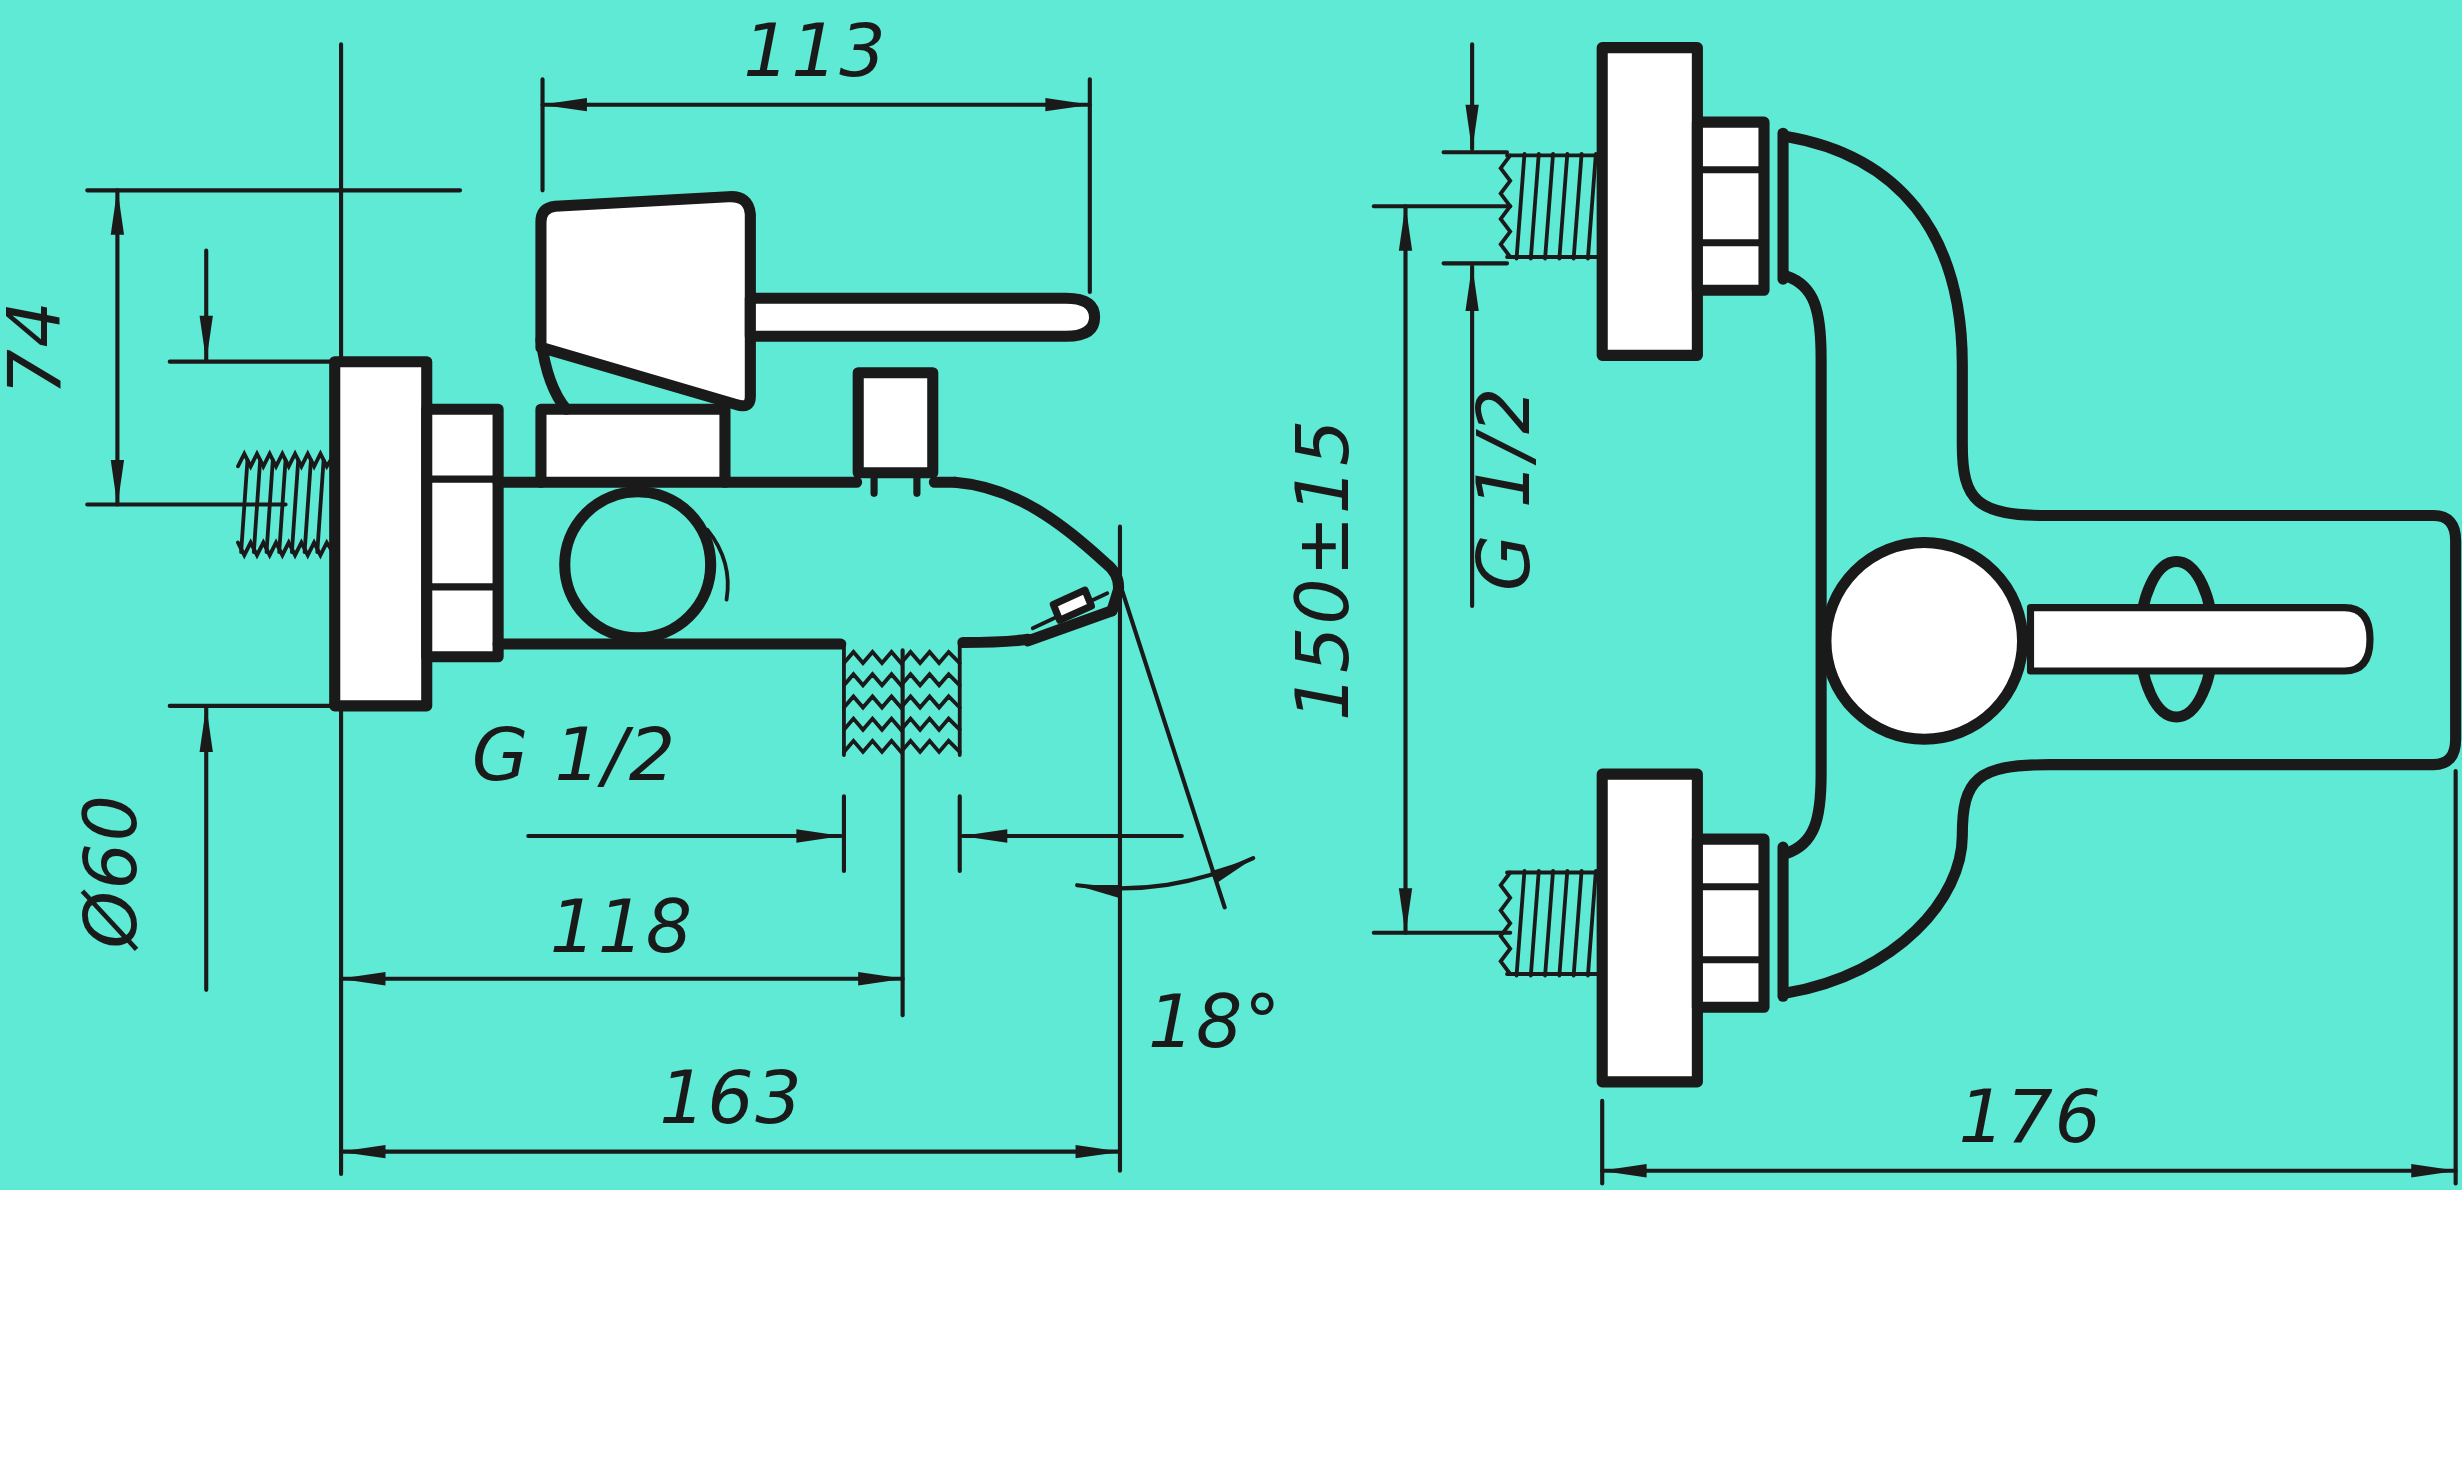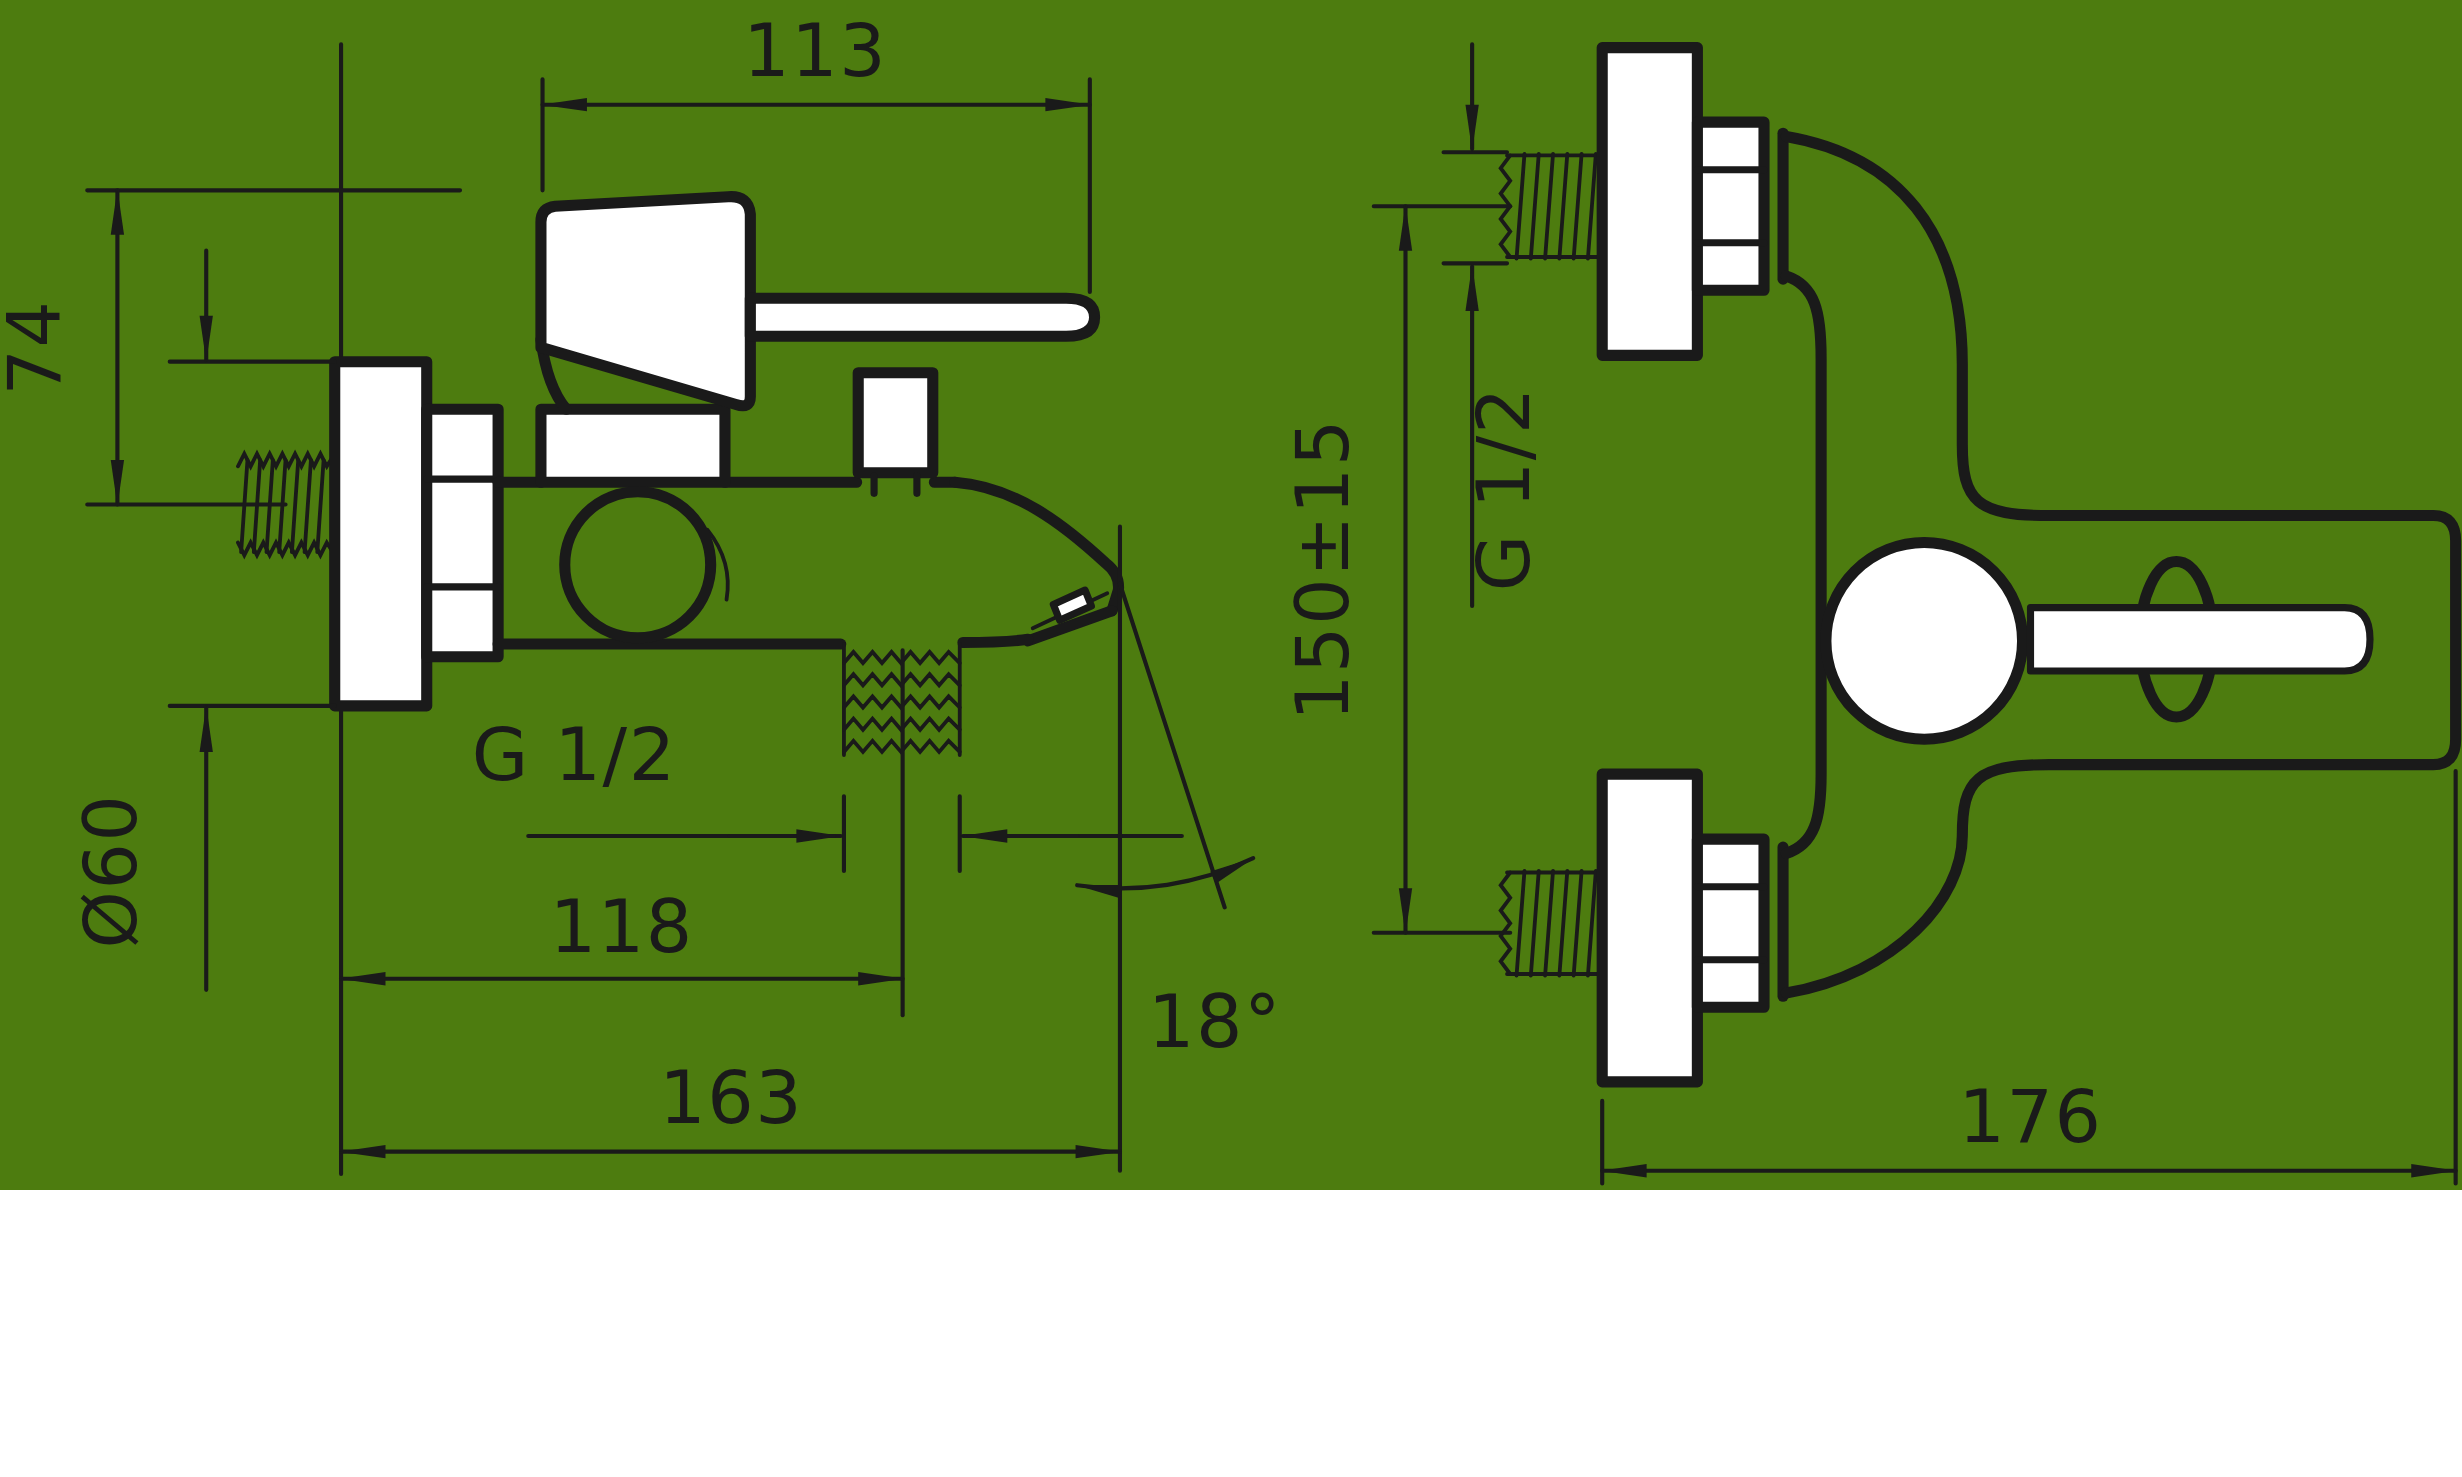--- a/index.html
+++ b/index.html
@@ -2,21 +2,22 @@
 <html style="font-size:7.9px"><head>
 <meta charset="utf-8">
 <style>
   html, body {
     margin: 0;
     padding: 0;
     background: #ffffff;
   }
   .sheet {
     width: 100%;
-    background: #4d7c0f;
+    background: #5eead4;
+    font-style: italic;
   }
   svg { display: block; width: 100%; height: auto; }
   text {
     font-family: "DejaVu Sans", "Liberation Sans", sans-serif;
     font-weight: 400;
     fill: #1a1a1a;
   }
   .dim-text  { font-size: 46px; letter-spacing: 1px; }
   .thick { stroke: #1a1a1a; stroke-width: 7;   fill: none; stroke-linecap: round; stroke-linejoin: round; }
   .mid   { stroke: #1a1a1a; stroke-width: 4.5; fill: none; stroke-linecap: round; stroke-linejoin: round; }

